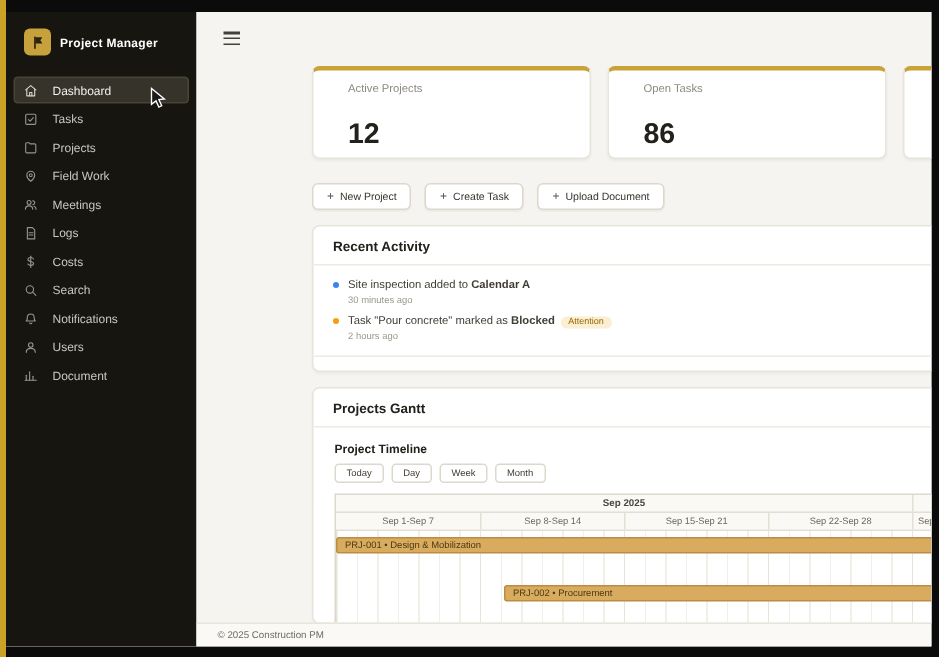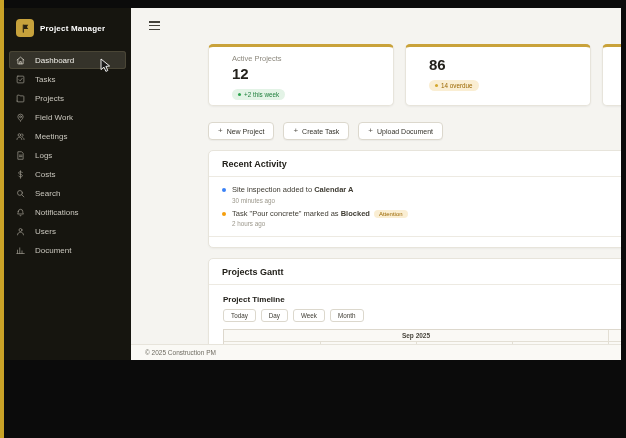--- a/index.html
+++ b/index.html
@@ -3,21 +3,21 @@
 <meta charset="utf-8">
 <style>
   * { margin:0; padding:0; }
   body {
     width:626px; height:438px; margin:0; position:relative; overflow:hidden;
     background:#0b0b0b;
     font-family:"Liberation Sans","DejaVu Sans",sans-serif;
     -webkit-font-smoothing:antialiased;
   }
   .gold-edge{position:absolute;left:0;top:0;width:4px;height:438px;}
-  .app{position:absolute;left:4px;top:8px;width:617px;height:352px;display:flex;background:#f5f4f0;overflow:hidden;}
+  .app{position:absolute;left:4px;top:8px;width:617px;height:423px;display:flex;background:#f5f4f0;overflow:hidden;}
 
   
   .sidebar{width:127px;min-width:127px;background:#16150f;height:100%;box-sizing:border-box;}
   .logo-row{display:flex;align-items:center;gap:6px;padding:11px 8px 9px 12px;}
   .logo-badge{width:18px;height:18px;border-radius:4px;background:#c7a23c;display:flex;align-items:center;justify-content:center;flex-shrink:0;}
   .logo-badge svg{width:11px;height:11px;}
   .app-title{font-size:8px;font-weight:bold;color:#ffffff;letter-spacing:.2px;white-space:nowrap;}
   .nav{padding:4px 5px;}
   .nav-item{display:flex;align-items:center;gap:10px;padding:4.5px 7px;margin:1px 0;border-radius:3px;font-size:8px;color:#c9c6bd;cursor:pointer;white-space:nowrap;}
   .nav-item.active{background:#35332a;color:#f2f0ea;box-shadow:inset 0 0 0 1px #4a4636;}
@@ -27,21 +27,21 @@
 
   
   .main{flex:1;position:relative;overflow:hidden;background:#f5f4f0;}
   .content{position:absolute;left:0;top:0;width:790px;height:100%;}
   .hamburger{position:absolute;left:18px;top:13px;width:11px;cursor:pointer;}
   .hamburger i{display:block;width:11px;height:1.6px;background:#43413a;margin-bottom:2.2px;}
 
   .stats-row{position:absolute;left:77px;top:36px;display:flex;gap:11px;}
   .stat-card{width:186px;height:62px;background:#fff;border:1px solid #e7e4db;border-top:3px solid #c9a23a;border-radius:5px;box-sizing:border-box;padding:7px 23px;box-shadow:0 1px 2px rgba(0,0,0,.05);overflow:hidden;}
   .stat-label{font-size:7.5px;color:#8d897e;white-space:nowrap;}
-  .stat-value{font-size:15px;font-weight:bold;color:#23211b;margin-top:2px;}
+  .stat-value{font-size:19px;font-weight:bold;color:#23211b;margin-top:16px;}
   .stat-badge{display:inline-flex;align-items:center;gap:3px;font-size:6.3px;padding:2px 6px;border-radius:8px;margin-top:3px;white-space:nowrap;}
   .bdot{width:3px;height:3px;border-radius:50%;display:inline-block;}
   .badge-positive{background:#e3f3e6;color:#1e7e3c;}
   .badge-positive .bdot{background:#2da44e;}
   .badge-warning{background:#faeed3;color:#9a6700;}
   .badge-warning .bdot{background:#d4a72c;}
 
   .actions-row{position:absolute;left:77px;top:114px;display:flex;gap:9px;}
   .action-btn{display:inline-flex;align-items:center;gap:4px;background:#fff;border:1px solid #dcd8cd;border-radius:4px;padding:4px 9px;font-size:7px;color:#35332b;box-shadow:0 1px 1px rgba(0,0,0,.04);cursor:pointer;white-space:nowrap;font-family:inherit;}
   .plus{font-size:8px;line-height:1;color:#55524a;}
@@ -213,21 +213,21 @@
           <i></i>
           <i></i>
           <i></i>
         </div>
 
       <div class="stats-row">
           <div class="stat-card"><div class="stat-label">Active Projects</div><div class="stat-value">12</div><span class="stat-badge badge-positive">
               <span class="bdot"></span>
               <span>+2 this week</span>
             </span></div>
-          <div class="stat-card"><div class="stat-value">86</div><span class="stat-badge badge-warning">
+          <div class="stat-card"><div class="stat-label">Open Tasks</div><div class="stat-value">86</div><span class="stat-badge badge-warning">
               <span class="bdot"></span>
               <span>14 overdue</span>
             </span></div>
           <div class="stat-card">
             <div class="stat-label">Ste</div>
             <div class="stat-value">7</div>
           </div>
         </div>
 
       <div class="actions-row">

